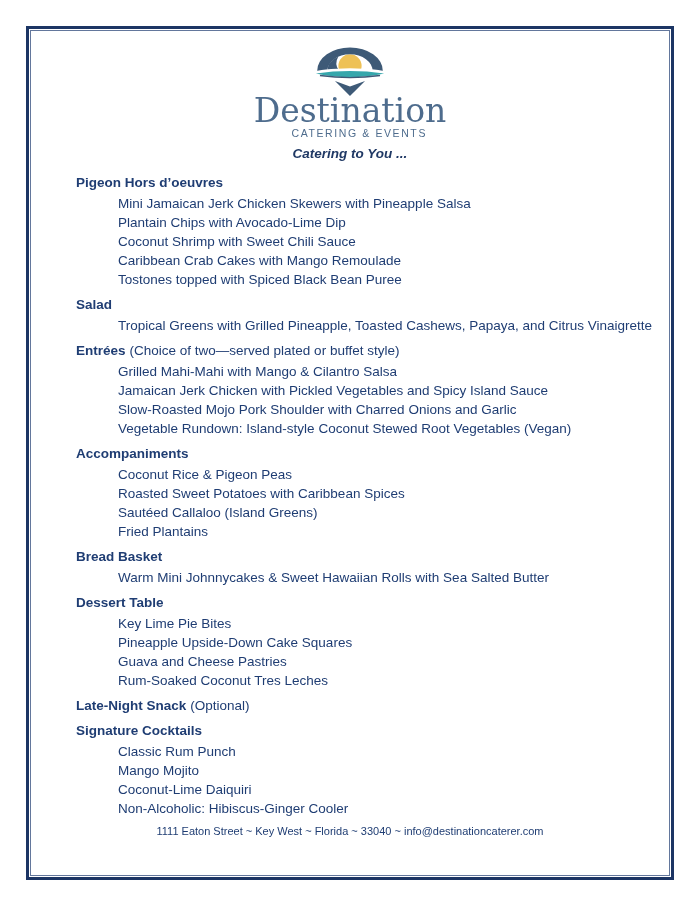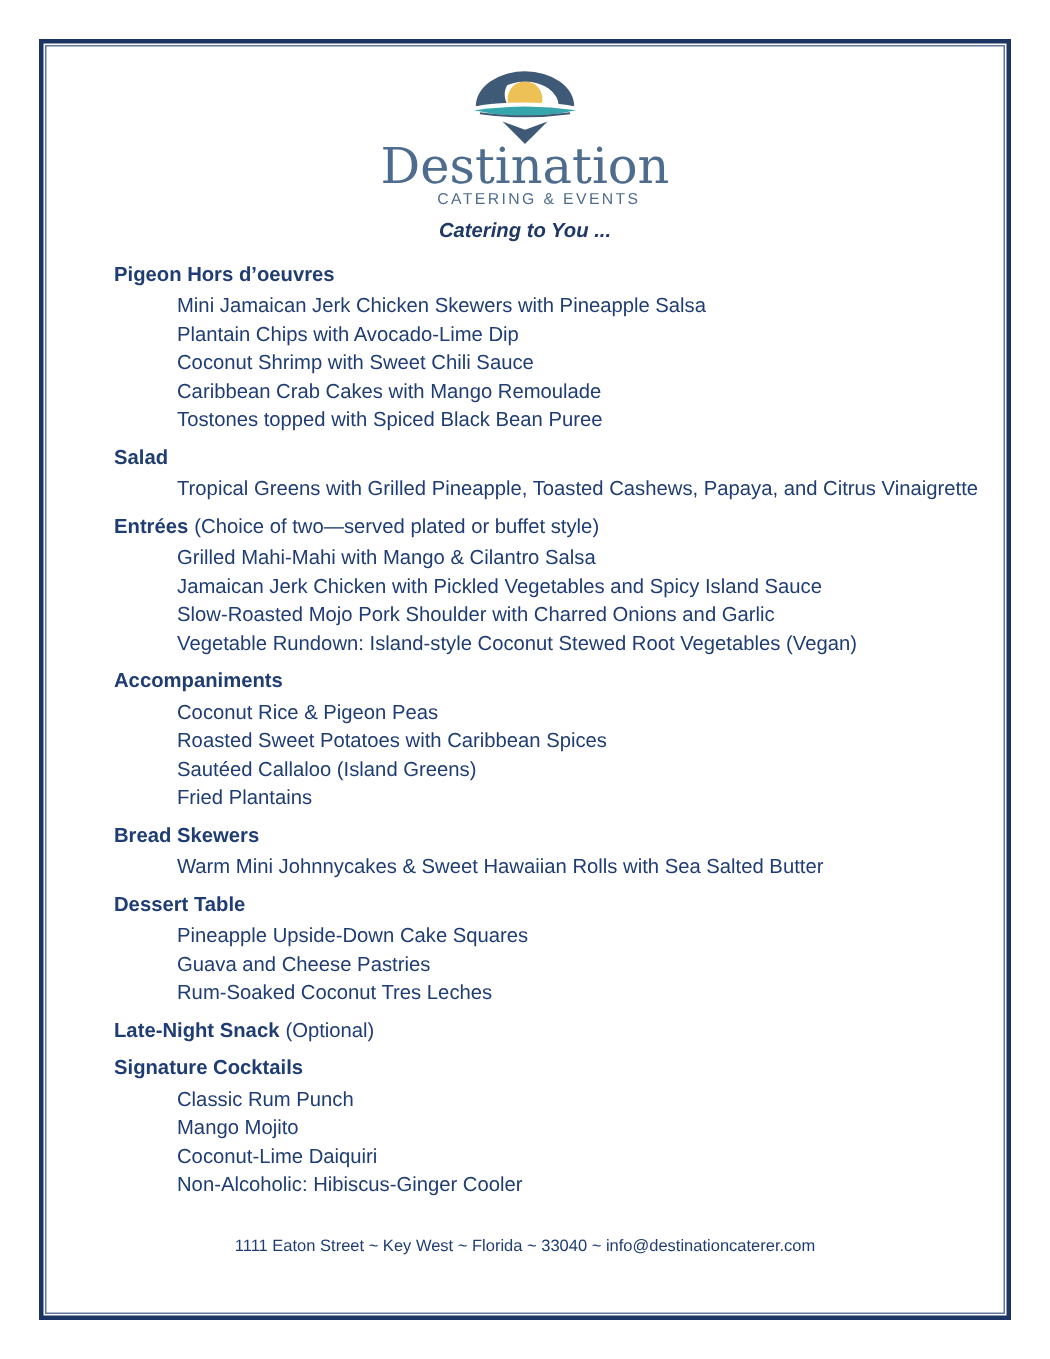--- a/index.html
+++ b/index.html
@@ -160,28 +160,29 @@
         <div class="menu-section">
           <div class="section-title-row"><span class="section-title">Accompaniments</span></div>
           <div class="section-items">
             <div class="menu-item">Coconut Rice &amp; Pigeon Peas</div>
             <div class="menu-item">Roasted Sweet Potatoes with Caribbean Spices</div>
             <div class="menu-item">Sautéed Callaloo (Island Greens)</div>
             <div class="menu-item">Fried Plantains</div>
           </div>
         </div>
         <div class="menu-section">
-          <div class="section-title-row"><span class="section-title">Bread Skewers</span></div>
+          <div class="section-title-row"><span class="section-title">Bread Basket</span></div>
           <div class="section-items">
             <div class="menu-item">Warm Mini Johnnycakes &amp; Sweet Hawaiian Rolls with Sea Salted Butter</div>
           </div>
         </div>
         <div class="menu-section">
           <div class="section-title-row"><span class="section-title">Dessert Table</span></div>
           <div class="section-items">
+            <div class="menu-item">Key Lime Pie Bites</div>
             <div class="menu-item">Pineapple Upside-Down Cake Squares</div>
             <div class="menu-item">Guava and Cheese Pastries</div>
             <div class="menu-item">Rum-Soaked Coconut Tres Leches</div>
           </div>
         </div>
         <div class="menu-section">
           <div class="section-title-row"><span class="section-title">Late-Night Snack</span><span class="section-note">(Optional)</span></div>
         </div>
         <div class="menu-section">
           <div class="section-title-row"><span class="section-title">Signature Cocktails</span></div>

